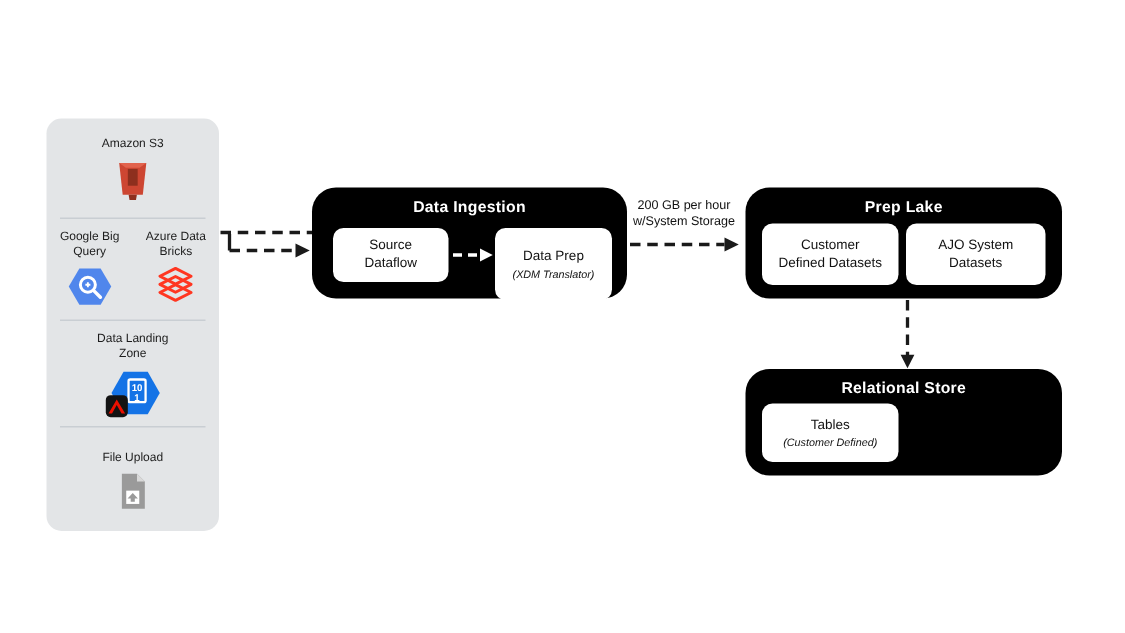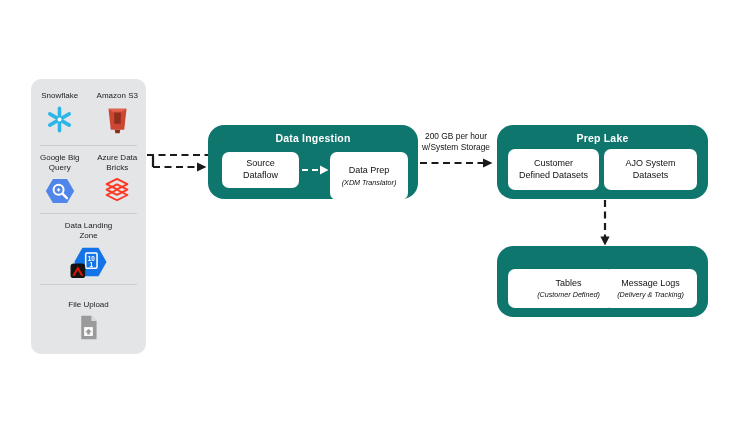--- a/index.html
+++ b/index.html
@@ -24,21 +24,21 @@
   .slabel{
     font-size:8px;line-height:1.25;text-align:center;color:#1c1c1c;
     white-space:pre-line;display:flex;align-items:flex-end;justify-content:center;
   }
   .lh1{height:13px;}
   .lh2{height:22px;}
   .icon{margin-top:3px;}
   .divider{height:1px;background:#c9ced3;margin:0 9px;flex:none;}
   
   .groupbox{
-    position:absolute;background:#0f766e;border-radius:16px;
+    position:absolute;background:#000000;border-radius:16px;
   }
   .boxtitle{
     margin-top:7px;text-align:center;color:#ffffff;
     font-size:10.5px;font-weight:bold;letter-spacing:.2px;
   }
   .node{
     position:absolute;background:#ffffff;border-radius:7px;
     display:flex;flex-direction:column;align-items:center;justify-content:center;
     text-align:center;
   }
@@ -54,31 +54,20 @@
   }
   .overlay{position:absolute;left:0;top:0;pointer-events:none;}
 </style>
 </head>
 <body>
 
 <div class="stage">
 
   <aside class="sidebar">
     <div class="srow r1">
-      <div class="cell">
-        <div class="slabel lh1">Snowflake</div>
-        <svg class="icon" width="31" height="31" viewBox="0 0 36 36" color="#2bb5e8">
-          <g stroke="currentColor" stroke-width="4.1" stroke-linecap="round" fill="none">
-            <line x1="18" y1="5" x2="18" y2="31"></line>
-            <line x1="6.7" y1="11.5" x2="29.3" y2="24.5"></line>
-            <line x1="6.7" y1="24.5" x2="29.3" y2="11.5"></line>
-          </g>
-          <circle cx="18" cy="18" r="2.3" fill="#fff"></circle>
-        </svg>
-      </div>
       <div class="cell">
         <div class="slabel lh1">Amazon S3</div>
         <svg class="icon" width="31" height="31" viewBox="0 0 36 36" color="#cd4632">
           <path d="M7.5 5.5 h21 l-2.7 24.5 h-15.6 z" fill="currentColor"></path>
           <path d="M7.5 5.5 l5.2 3.6 h10.6 l5.2 -3.6 z" fill="#e2634d"></path>
           <rect x="14.2" y="10" width="7.6" height="13" fill="#8e2f1e"></rect>
           <path d="M14.8 30 h6.4 l-.7 4 h-5 z" fill="#8e2f1e"></path>
         </svg>
       </div>
     </div>
@@ -157,27 +146,24 @@
       <div class="ntitle">Customer
 Defined Datasets</div>
     </div>
     <div class="node" style="left:107px;top:24px;width:93px;height:41px;">
       <div class="ntitle">AJO System
 Datasets</div>
     </div>
   </section>
 
   <section class="groupbox" style="left:497px;top:246px;width:211px;height:71px;">
-    <div class="node" style="left:11px;top:23px;width:91px;height:39px;padding-left:15px;">
+    <div class="boxtitle">Relational Store</div>
+    <div class="node" style="left:11px;top:23px;width:91px;height:39px;">
       <div class="ntitle">Tables</div>
       <div class="nsub">(Customer Defined)</div>
-    </div>
-    <div class="node" style="left:107px;top:23px;width:93px;height:39px;">
-      <div class="ntitle">Message Logs</div>
-      <div class="nsub">(Delivery &amp; Tracking)</div>
     </div>
   </section>
 
   <div class="ann throughput">
     <div>200 GB per hour</div>
     <div>w/System Storage</div>
   </div>
 
 
   <svg class="overlay" width="750" height="422" viewBox="0 0 750 422">

